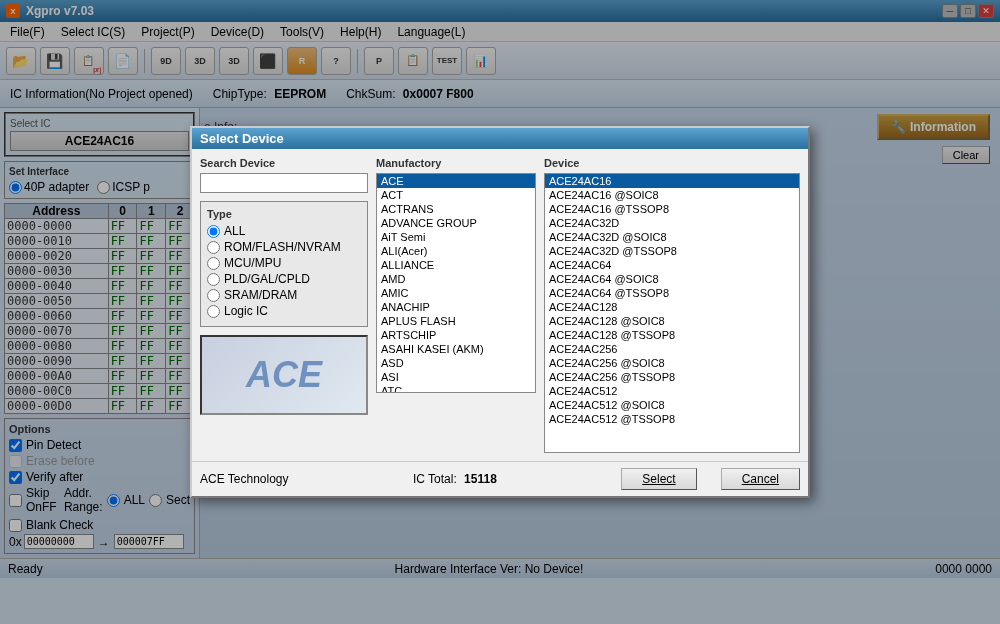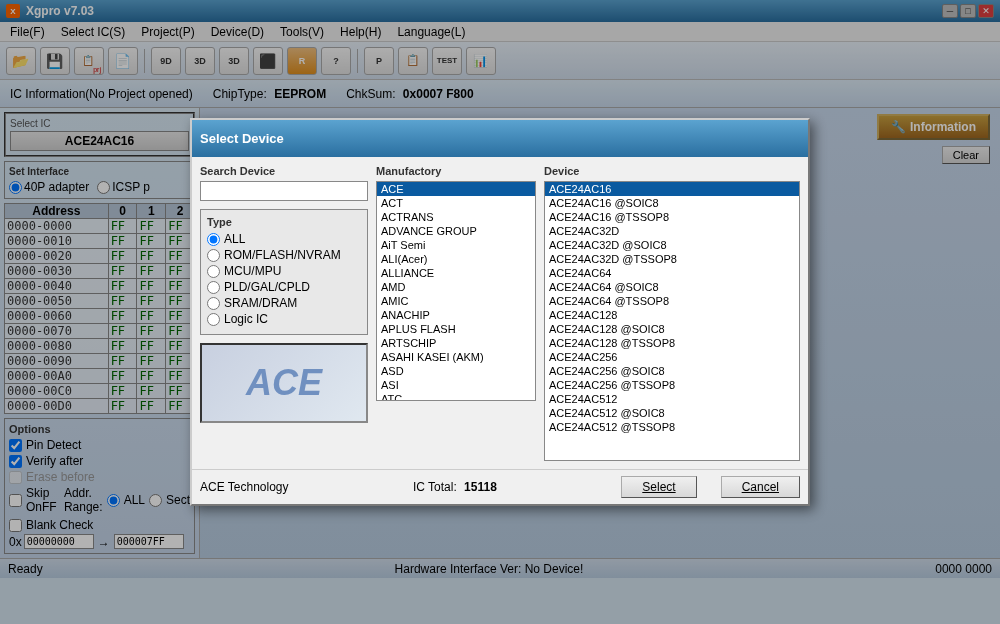--- a/index.html
+++ b/index.html
@@ -205,21 +205,21 @@
       border: 2px outset #ccc;
       box-shadow: 4px 4px 12px rgba(0,0,0,0.5);
       width: 620px;
       min-height: 340px;
     }
 
     .modal-title-bar {
       background: linear-gradient(to bottom, #5ba3d0, #2a6fa0);
       color: white;
       font-weight: bold;
-      padding: 11px 8px;
+      padding: 3px 8px;
       font-size: 13px;
     }
 
     .modal-content {
       padding: 8px;
       display: flex;
       gap: 8px;
     }
 
     
@@ -502,27 +502,27 @@
           </tbody>
       </table>
     </div>
 
     <div class="options-group">
       <div class="options-title">Options</div>
       <div class="checkbox-row">
         <input type="checkbox" checked="" style="">
         <span>Pin Detect</span>
       </div>
+      <div class="checkbox-row checkbox-disabled">
+        <input type="checkbox" disabled="" style="">
+        <span style="color:#999;">Erase before</span>
+      </div>
       <div class="checkbox-row">
         <input type="checkbox" checked="" style="">
         <span>Verify after</span>
-      </div>
-      <div class="checkbox-row checkbox-disabled">
-        <input type="checkbox" disabled="" style="">
-        <span style="color:#999;">Erase before</span>
       </div>
       <div style="display:flex;align-items:center;margin-bottom:2px;">
         <div class="checkbox-row">
           <input type="checkbox" style="">
           <span>Skip OnFF</span>
         </div>
         <div class="addr-range-row">
           <span>Addr. Range:</span>
           <input type="radio" name="arange" checked="" style="">
           <span>ALL</span>

